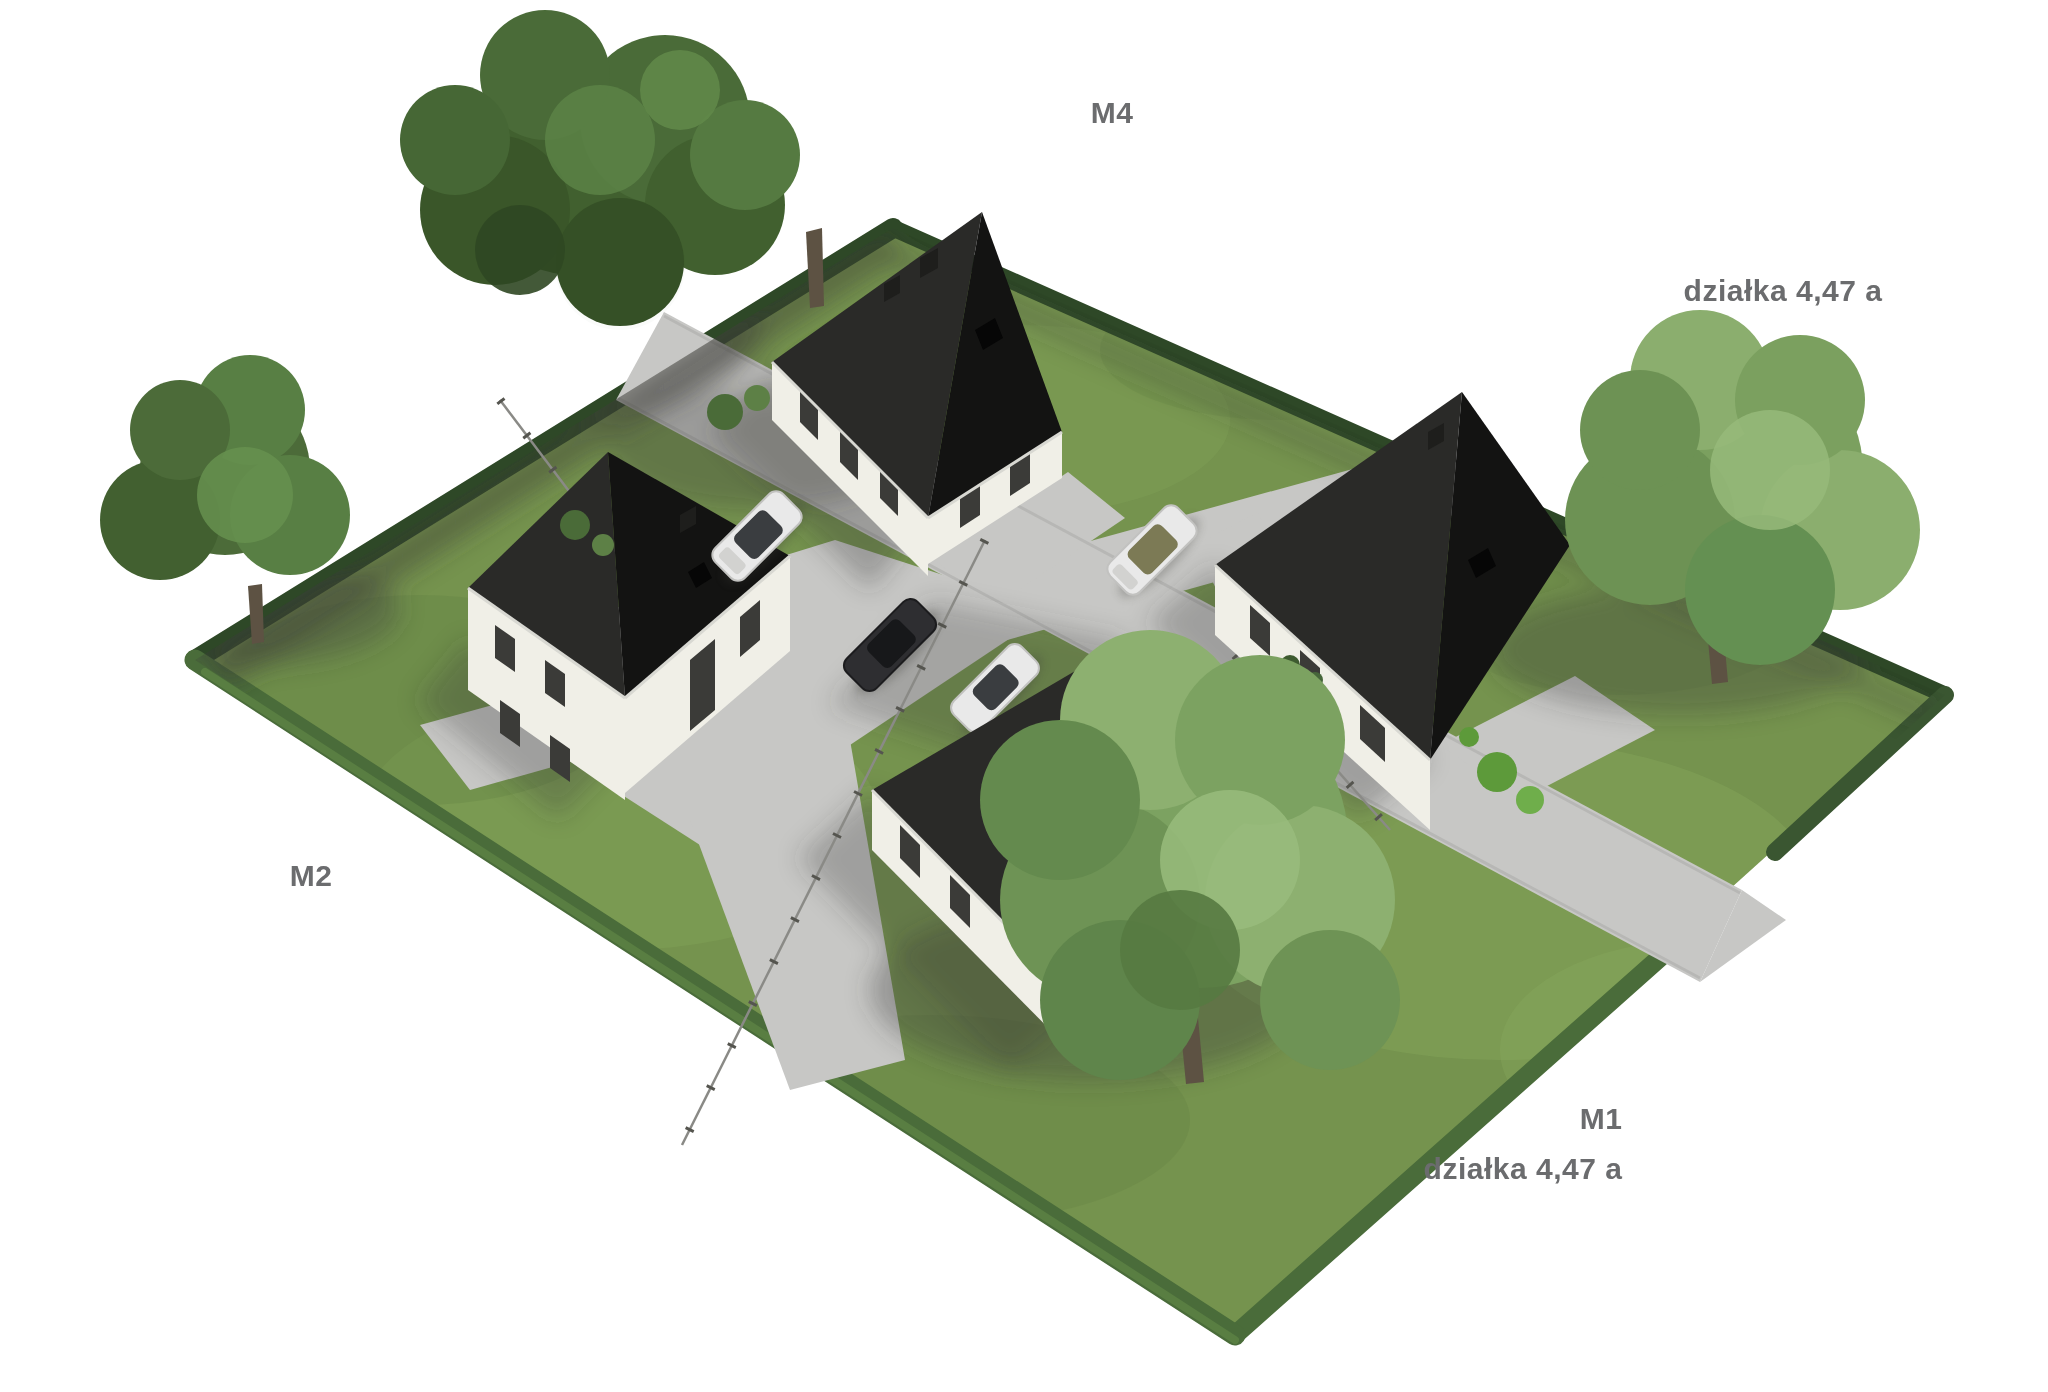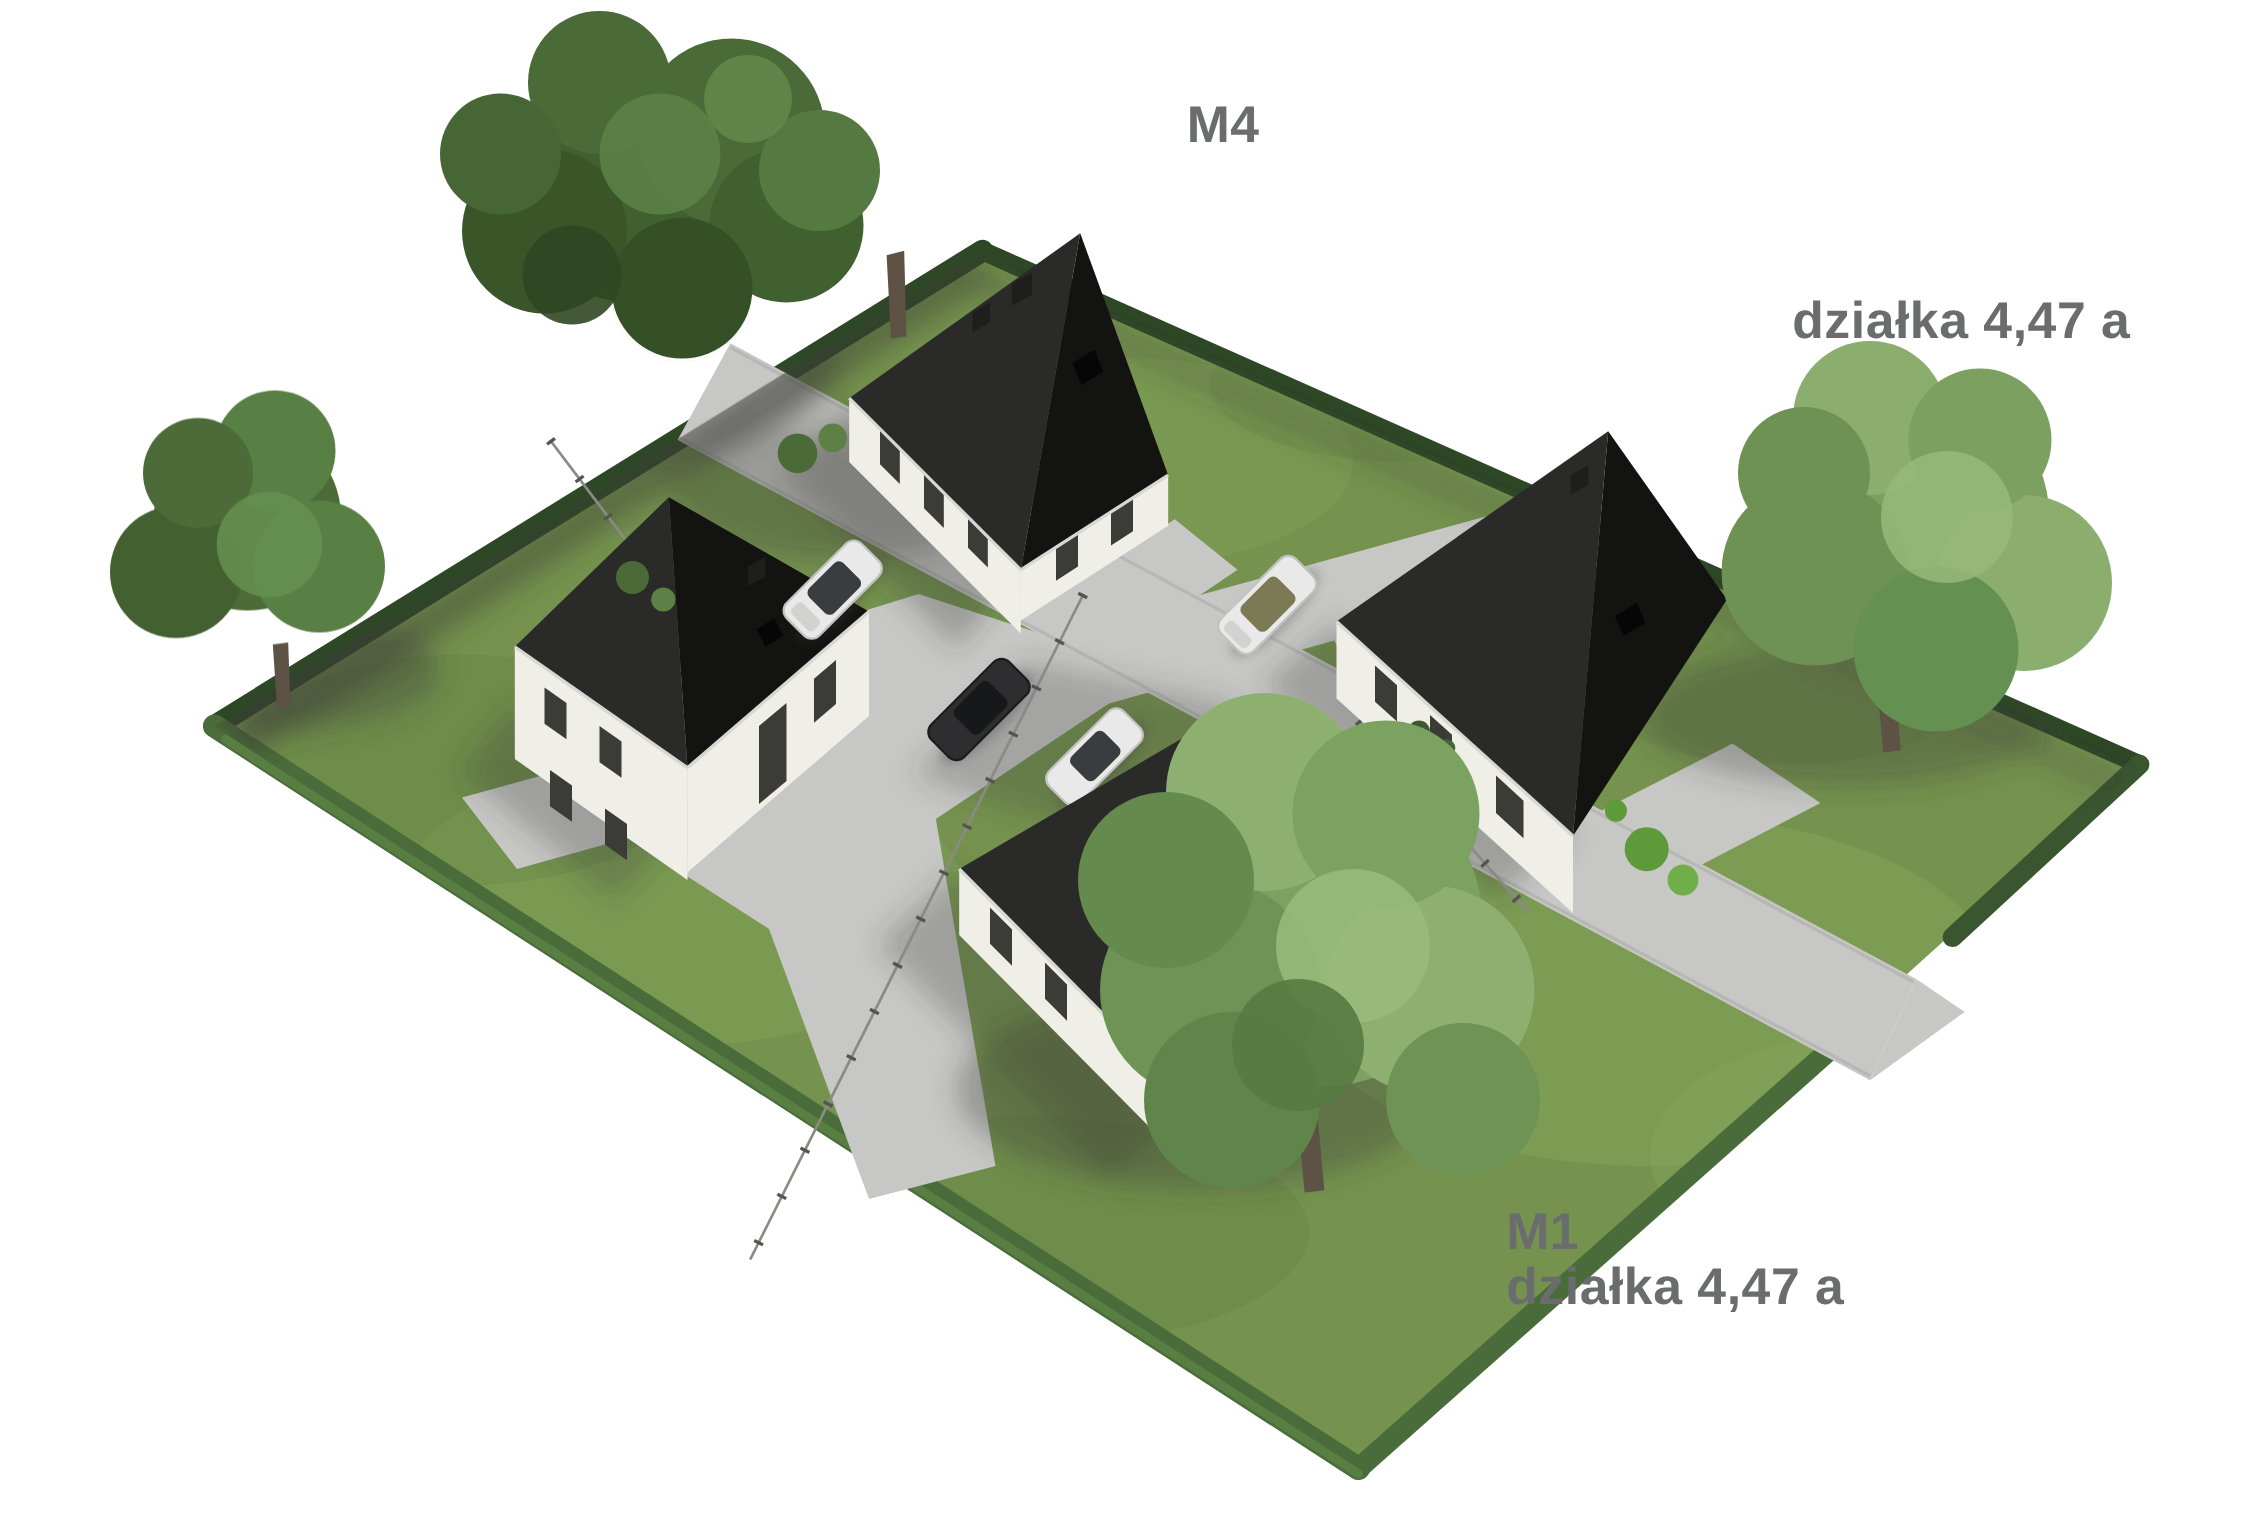--- a/index.html
+++ b/index.html
@@ -7,24 +7,24 @@
     position:relative;
     width:2048px;height:1392px;
     background:#ffffff;
     overflow:hidden;
     font-family:"Liberation Sans", sans-serif;
   }
   .scene svg{position:absolute;left:0;top:0;}
   .plot-label{
     position:absolute;
     transform:translateX(-50%);
-    text-align:left;
+    text-align:right;
     color:var(--label-text,#6b6c6e);
     font-weight:700;
-    font-size:47px;
+    font-size:30px;
     line-height:50px;
     white-space:nowrap;
     letter-spacing:0.5px;
   }
 </style>
 </head>
 <body style="background: rgb(255, 255, 255);">
 
 <div class="scene">
 
@@ -259,20 +259,21 @@
     <circle cx="1180" cy="950" r="60" fill="#567a41" opacity="0.9"></circle>
   </g>
 </svg>
 
   <div class="plot-label" style="left:1523px;top:1094px;">
     <div>M1</div>
     <div>działka 4,47 a</div>
   </div>
 
   <div class="plot-label" style="left:311px;top:851px;">
+    <div>M2</div>
   </div>
 
   <div class="plot-label" style="left:1783px;top:266px;">
     <div>działka 4,47 a</div>
   </div>
 
   <div class="plot-label" style="left:1112px;top:88px;">
     <div>M4</div>
   </div>
 

